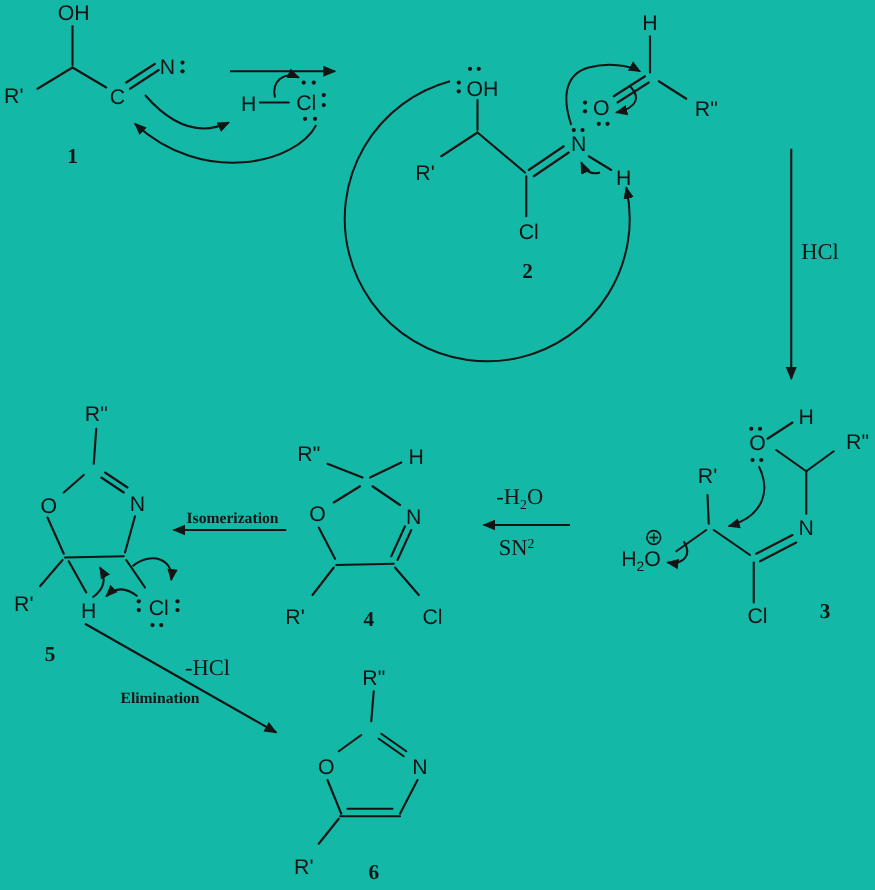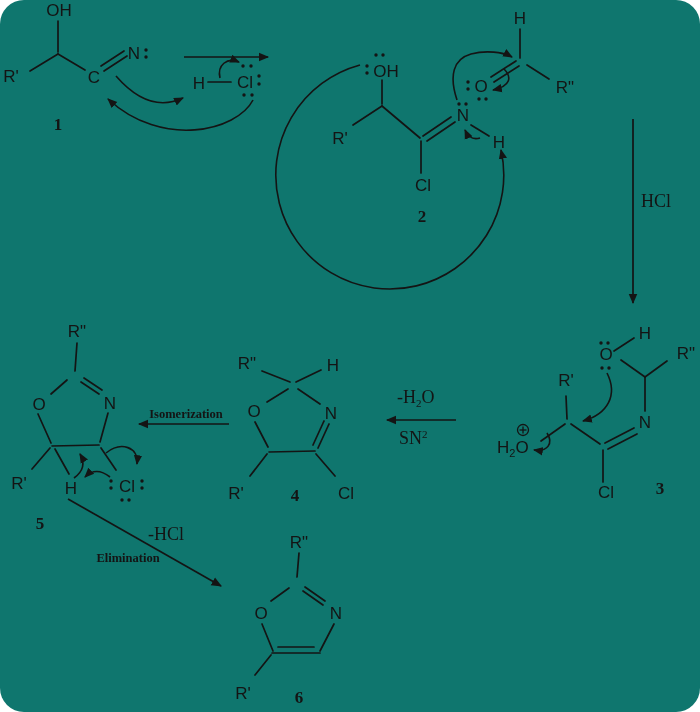--- a/index.html
+++ b/index.html
@@ -1,16 +1,16 @@
 <!DOCTYPE html>
 <html><head>
 <meta charset="utf-8">
 <style>
   html,body { margin:0; padding:0; background:#ffffff; }
-  .canvas { position:relative; width:700px; height:712px; background:#0f766e; overflow:hidden;border-radius:24px; }
+  .canvas { position:relative; width:700px; height:712px; background:#14b8a6; overflow:hidden; }
   svg { display:block; }
   text { font-family:"Liberation Sans","DejaVu Sans",sans-serif; font-size:17px; fill:#141414; }
   text.serif { font-family:"Liberation Serif","DejaVu Serif",serif; font-size:18px; }
   text.step  { font-family:"Liberation Serif","DejaVu Serif",serif; font-size:12.5px; font-weight:bold; }
   text.num   { font-family:"Liberation Serif","DejaVu Serif",serif; font-size:17px; font-weight:bold; }
   .bond line { stroke:#141414; stroke-width:1.7; stroke-linecap:round; }
   line.rarrow { stroke:#141414; stroke-width:1.7; }
   path.carrow { stroke:#141414; stroke-width:1.6; fill:none; }
   .dot { fill:#141414; }
   .charge { stroke:#141414; stroke-width:1.3; fill:none; }

